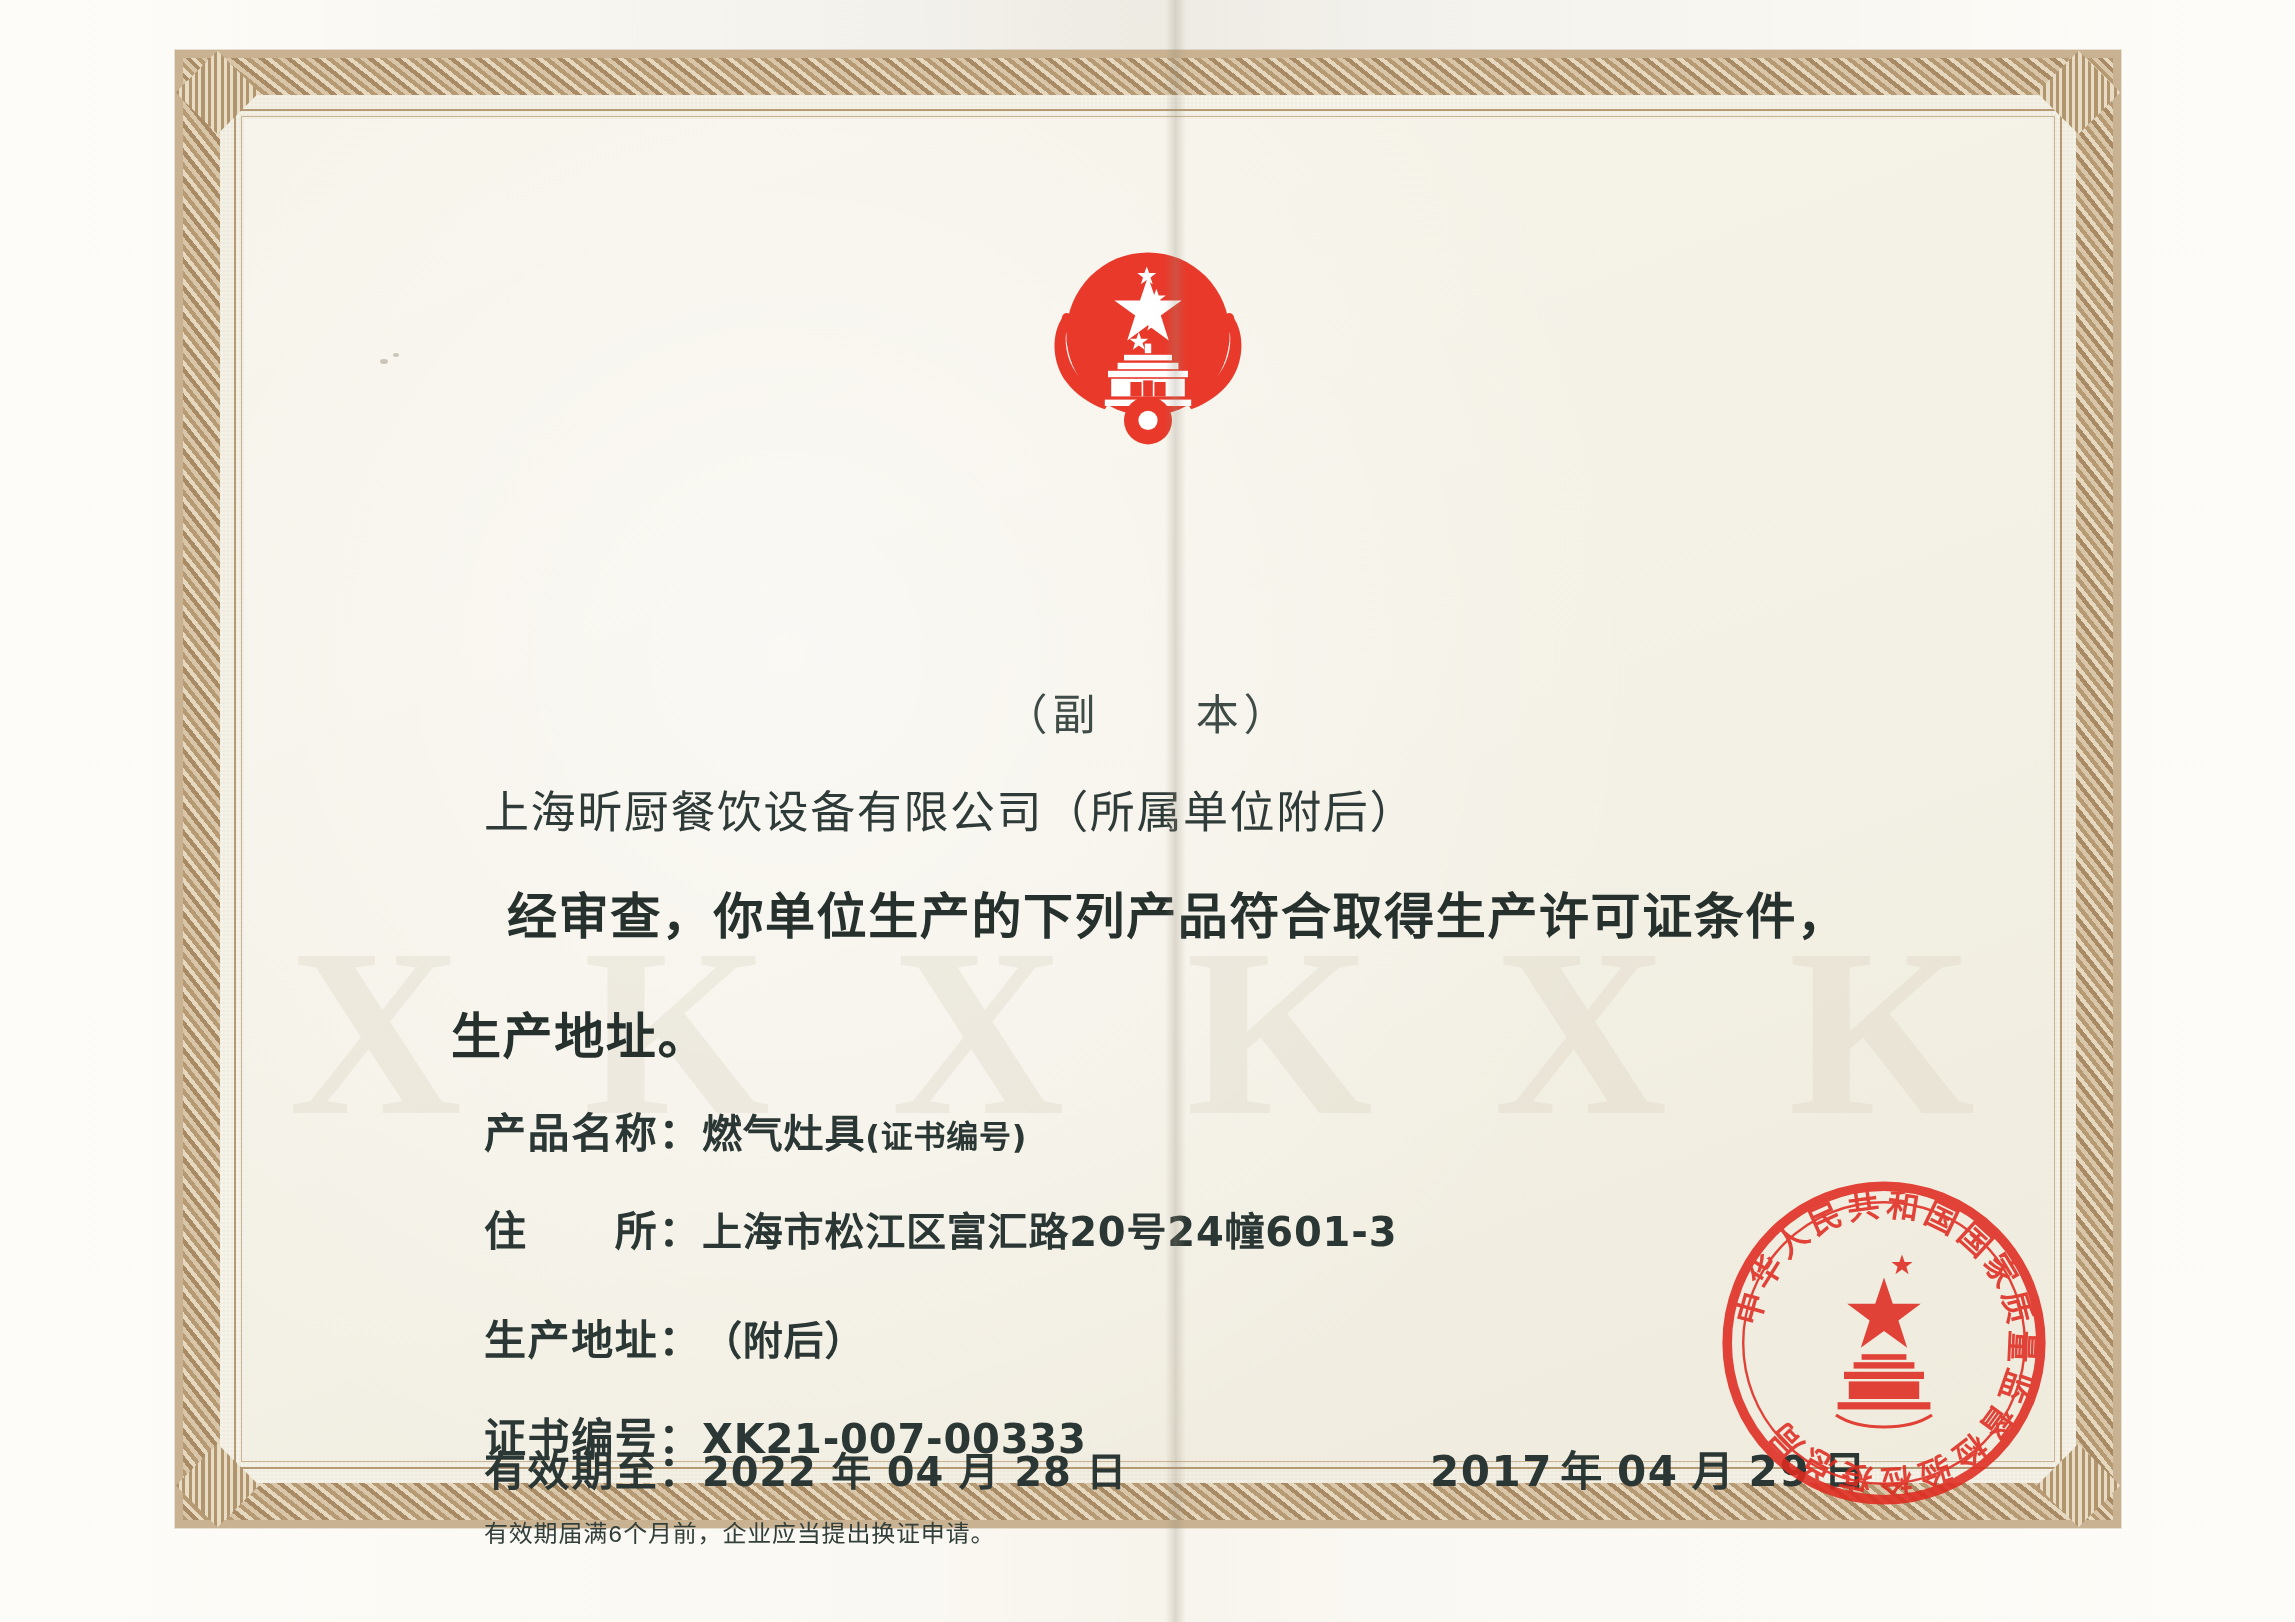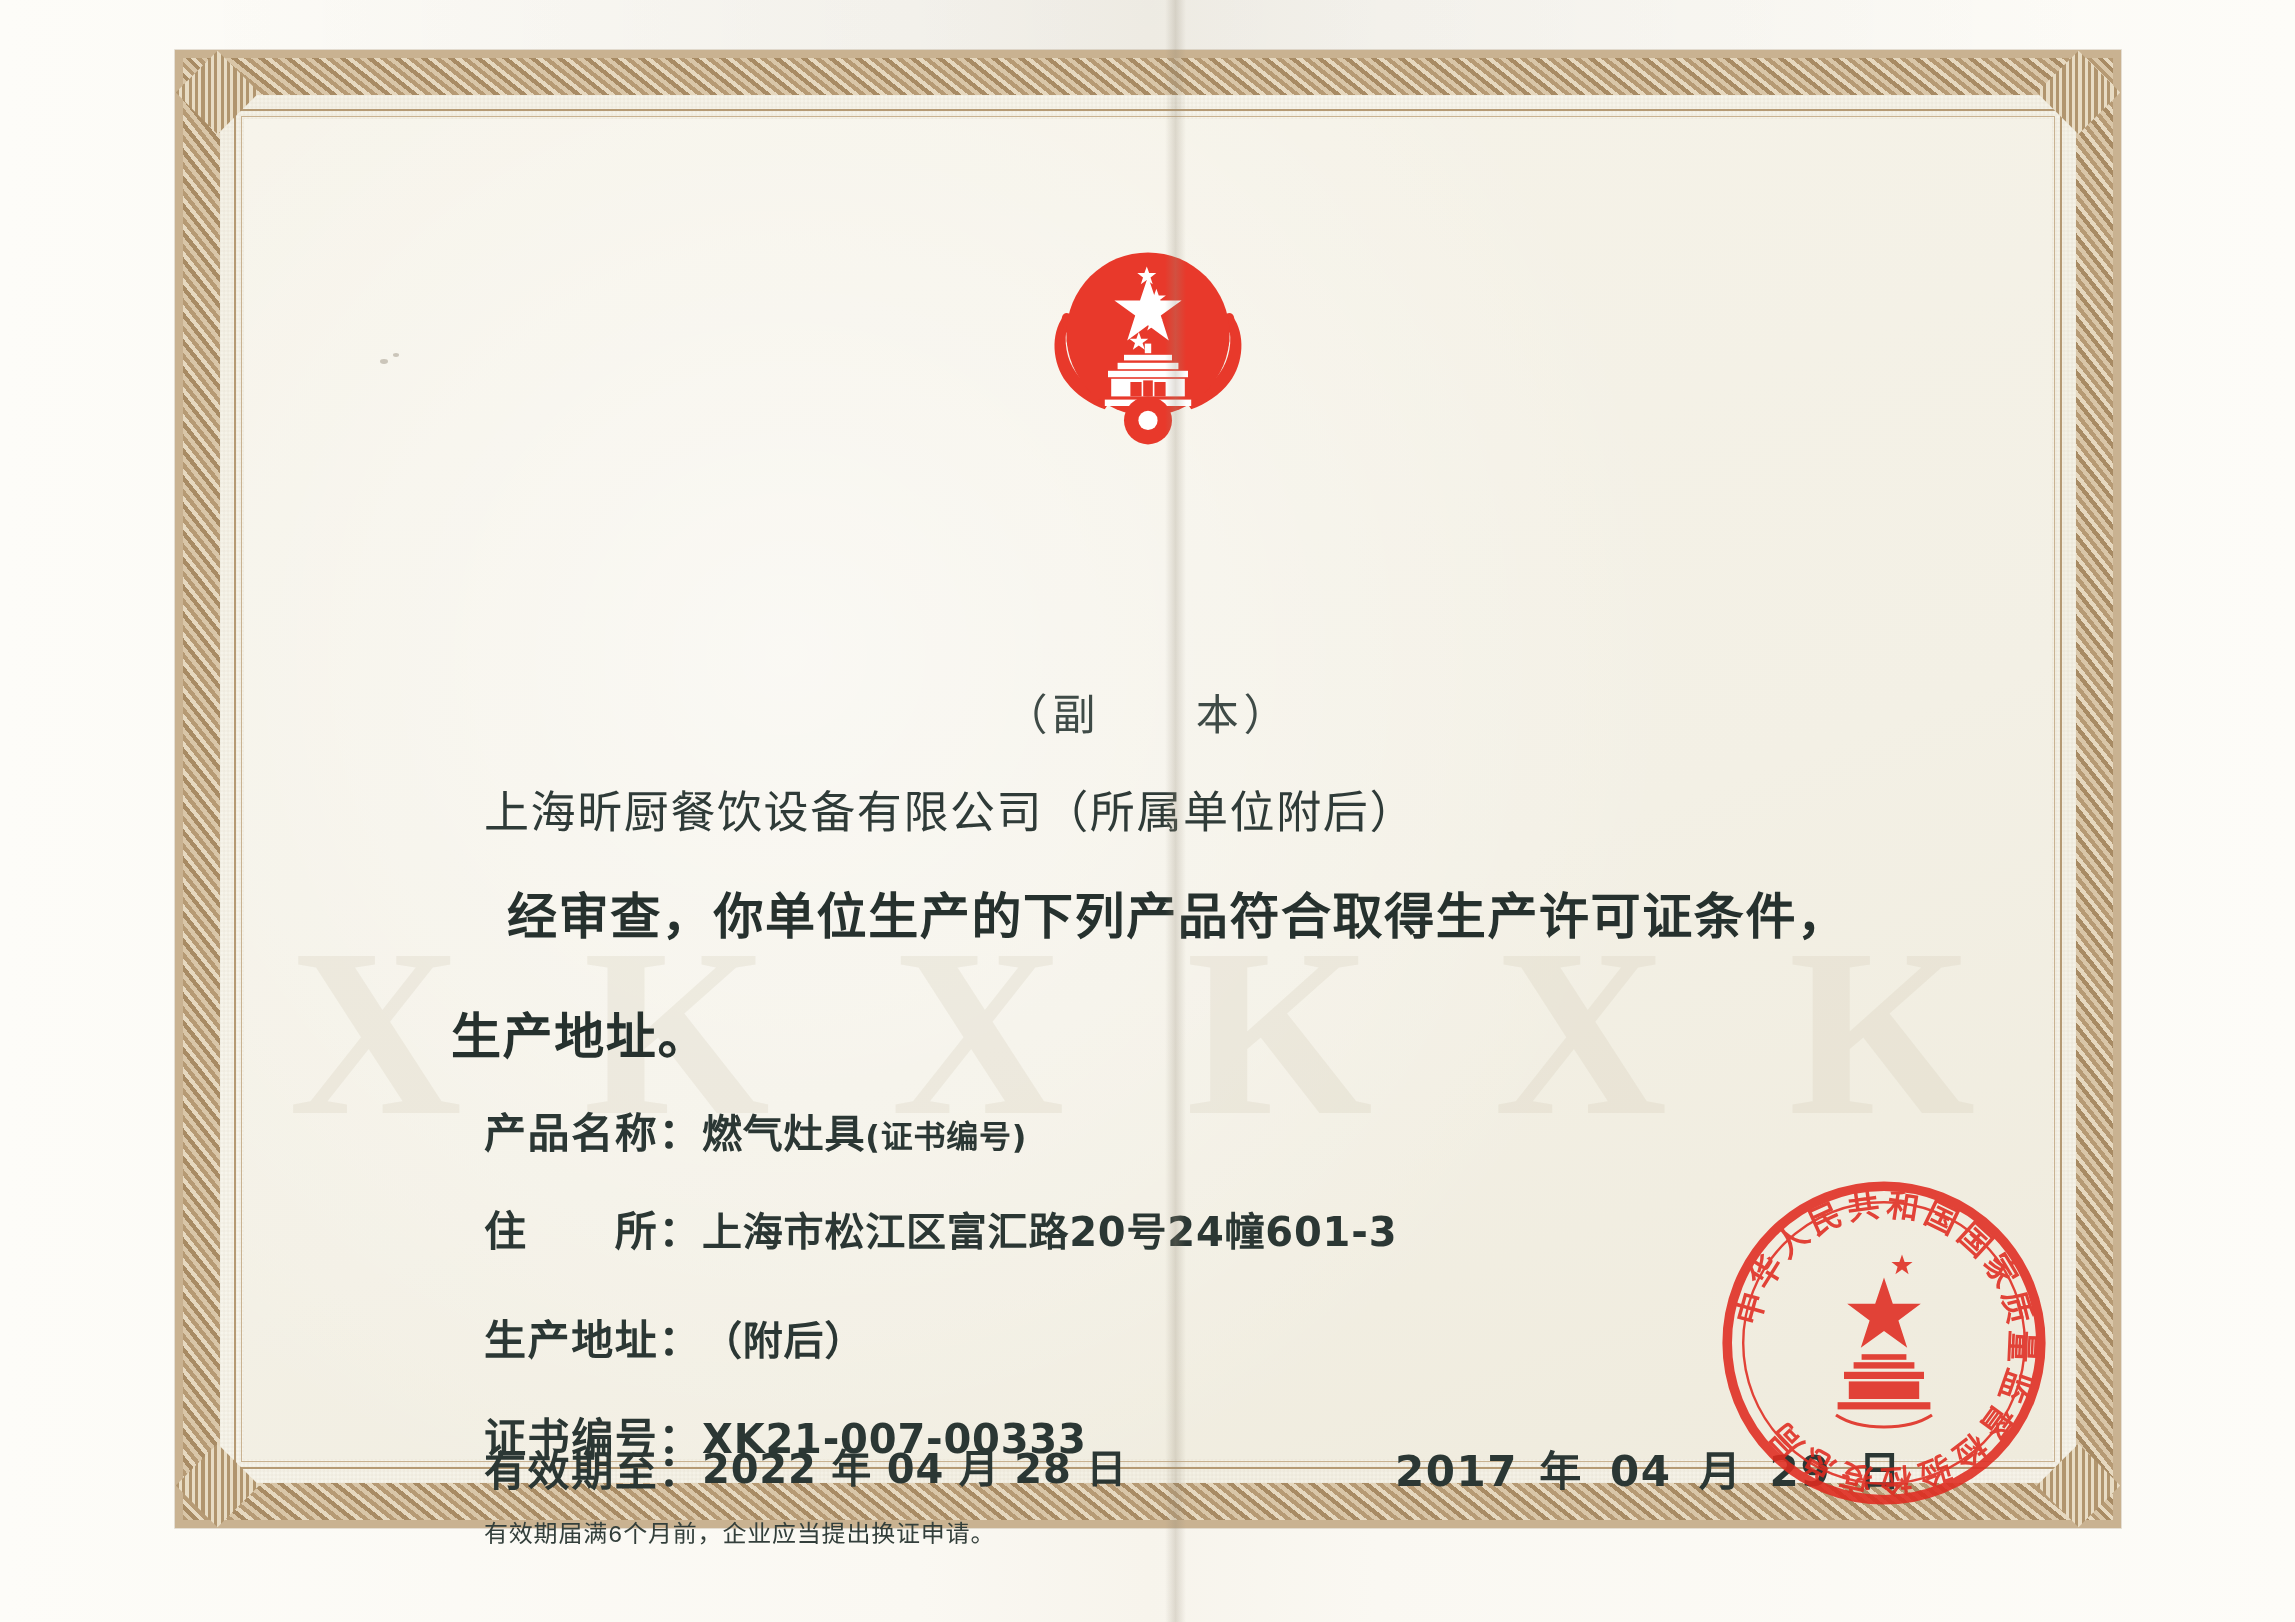--- a/index.html
+++ b/index.html
@@ -229,43 +229,43 @@
     font-weight: 700;
   }
   .row.gap {
     margin-bottom: 48px;
   }
 
   
   .validity-row {
     position: absolute;
     left: 240px;
-    right: 126px;
+    right: 161px;
     top: 1318px;
     display: flex;
-    align-items: flex-start;
+    align-items: flex-end;
     font-family: "DejaVu Sans", sans-serif;
     color: #2b3734;
   }
   .validity-row .label {
     font-size: 42px;
     font-weight: 700;
     letter-spacing: 1.6px;
     white-space: pre;
   }
   .validity-row .value {
     font-size: 40px;
     font-weight: 700;
     letter-spacing: 0.8px;
   }
   .issue-date {
     margin-left: auto;
     display: flex;
     align-items: baseline;
-    gap: 21px;
+    gap: 7px;
     font-size: 42px;
     font-weight: 700;
     letter-spacing: 1.6px;
     padding-right: 24px;
   }
   .issue-date .num { min-width: 74px; text-align: center; }
 
   .note {
     position: absolute;
     left: 240px;

